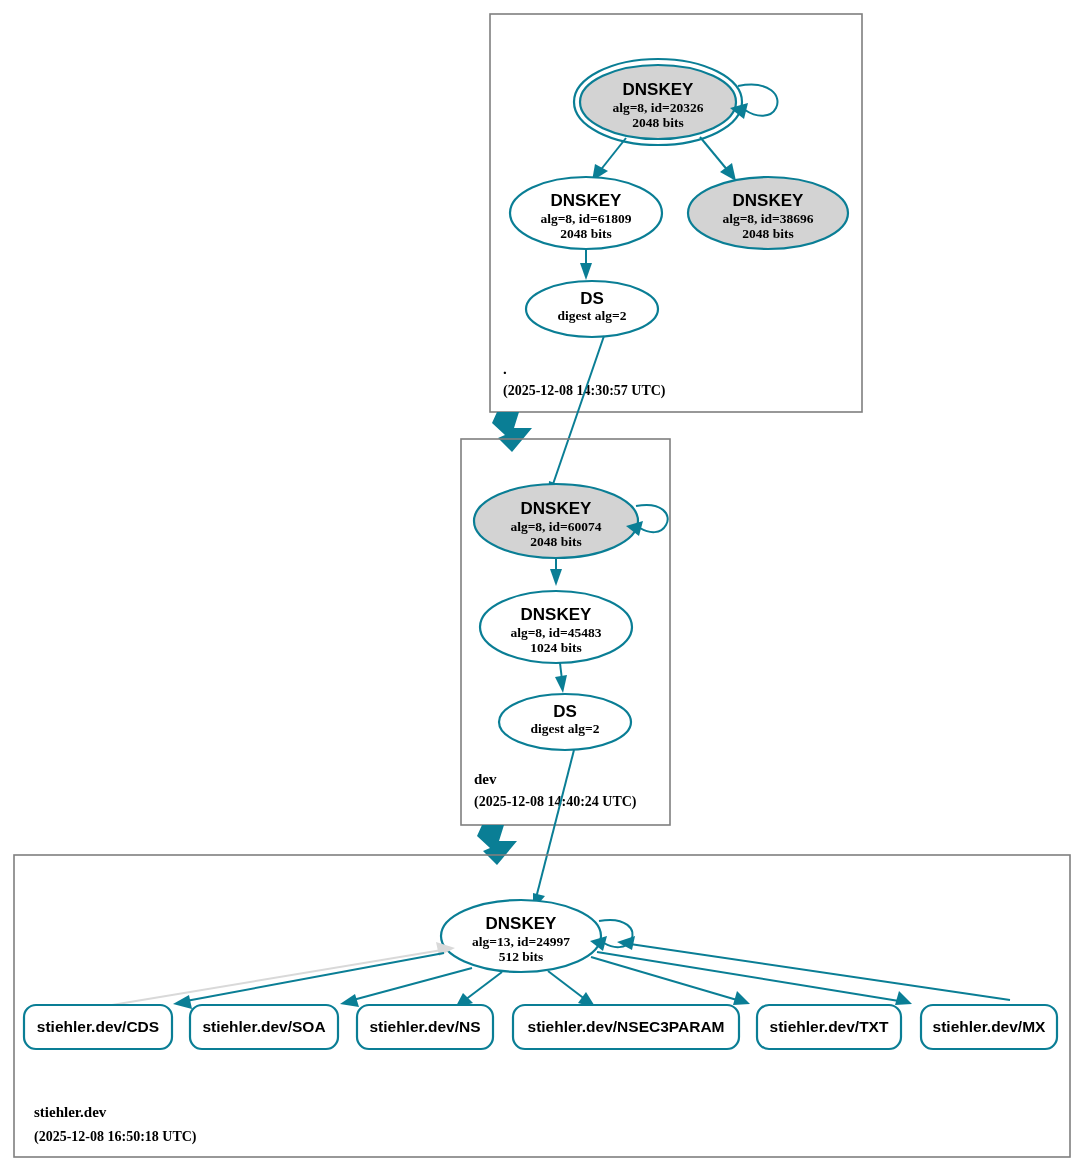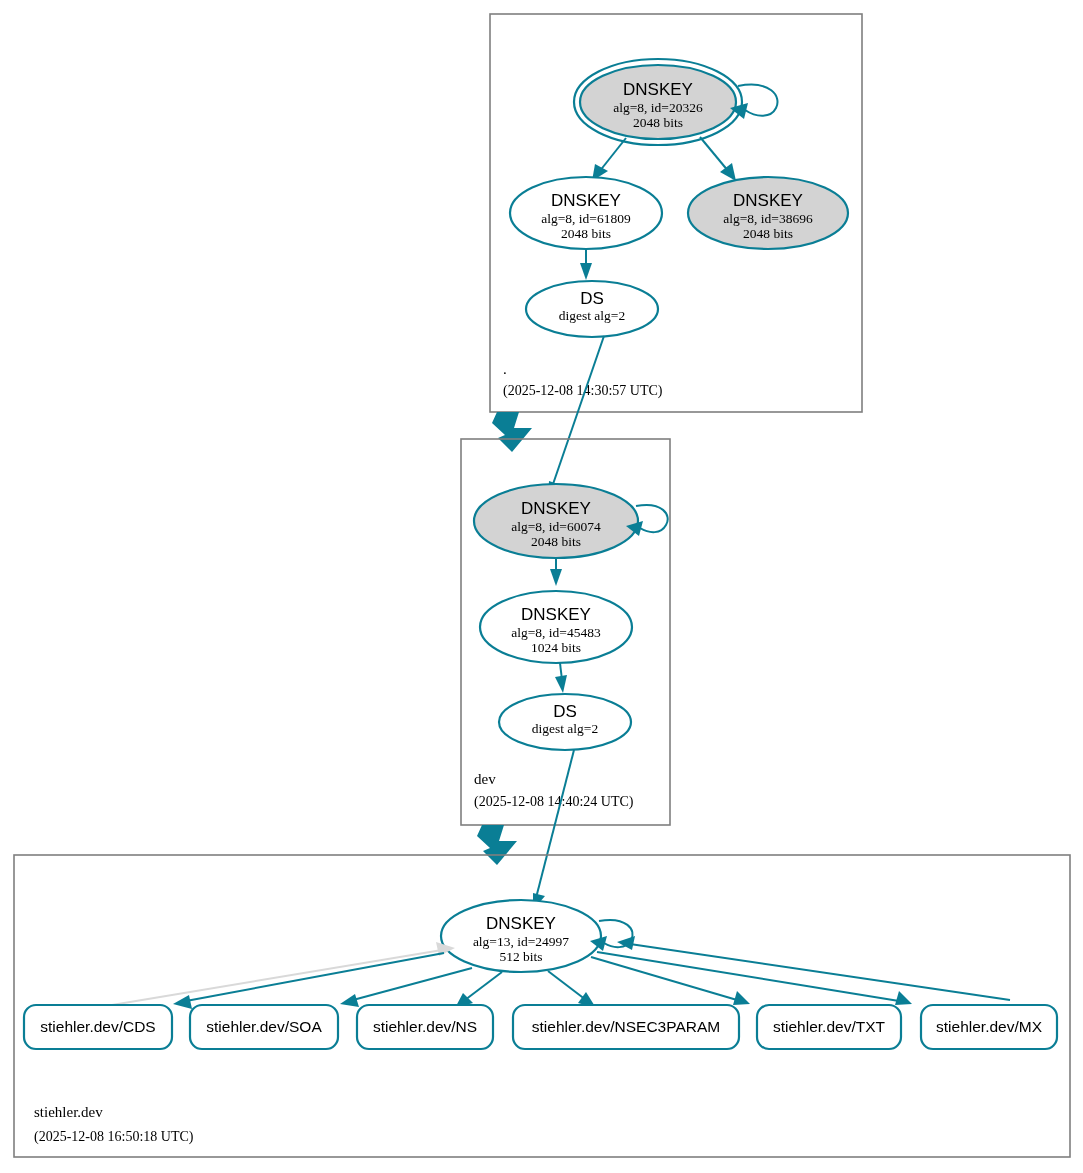--- a/index.html
+++ b/index.html
@@ -10,20 +10,21 @@
   body {
     width: 1083px;
     height: 1173px;
     font-family: "Liberation Serif", serif;
     overflow: hidden;
   }
   #diagram-root {
     position: relative;
     width: 1083px;
     height: 1027px;
+    font-weight: bold;
   }
   svg#dnssec-graph {
     display: block;
     width: 1083px;
     height: 1173px;
   }
   .zone-box {
     fill: none;
     stroke: #7f7f7f;
     stroke-width: 1.6;

